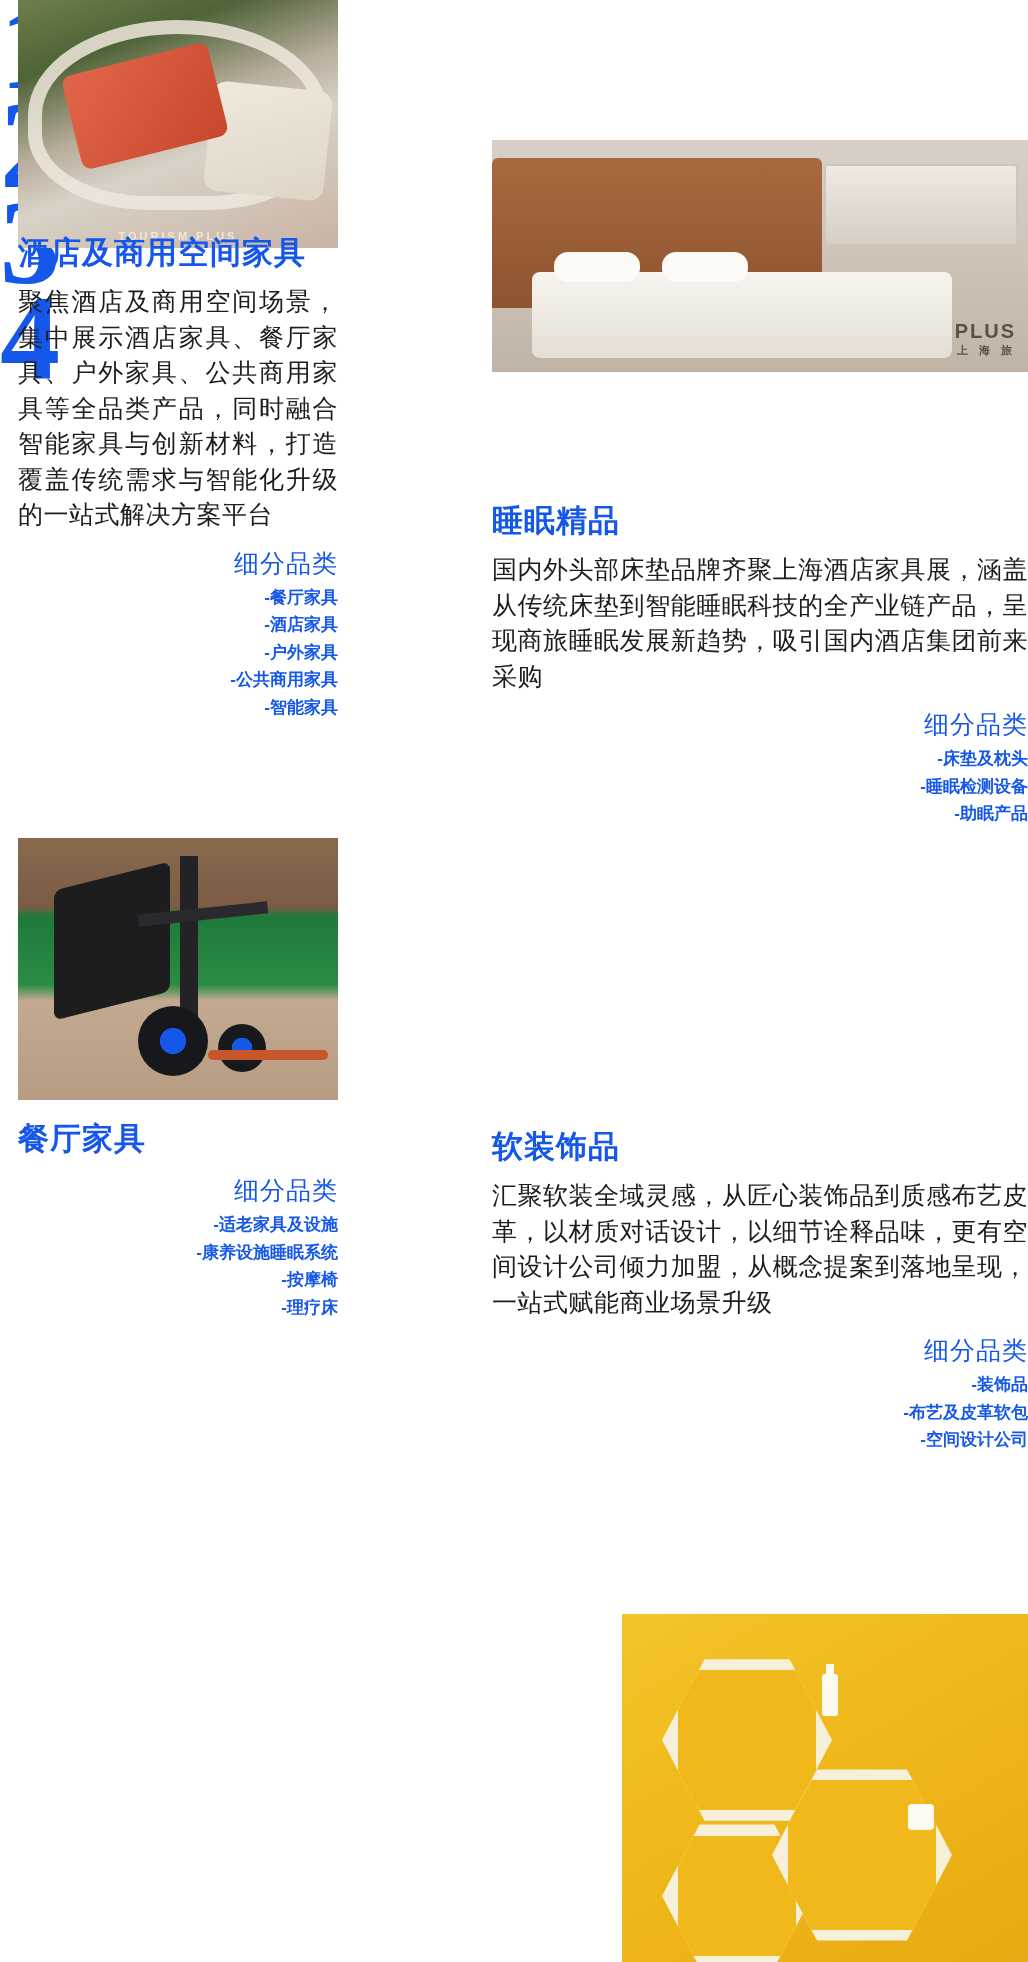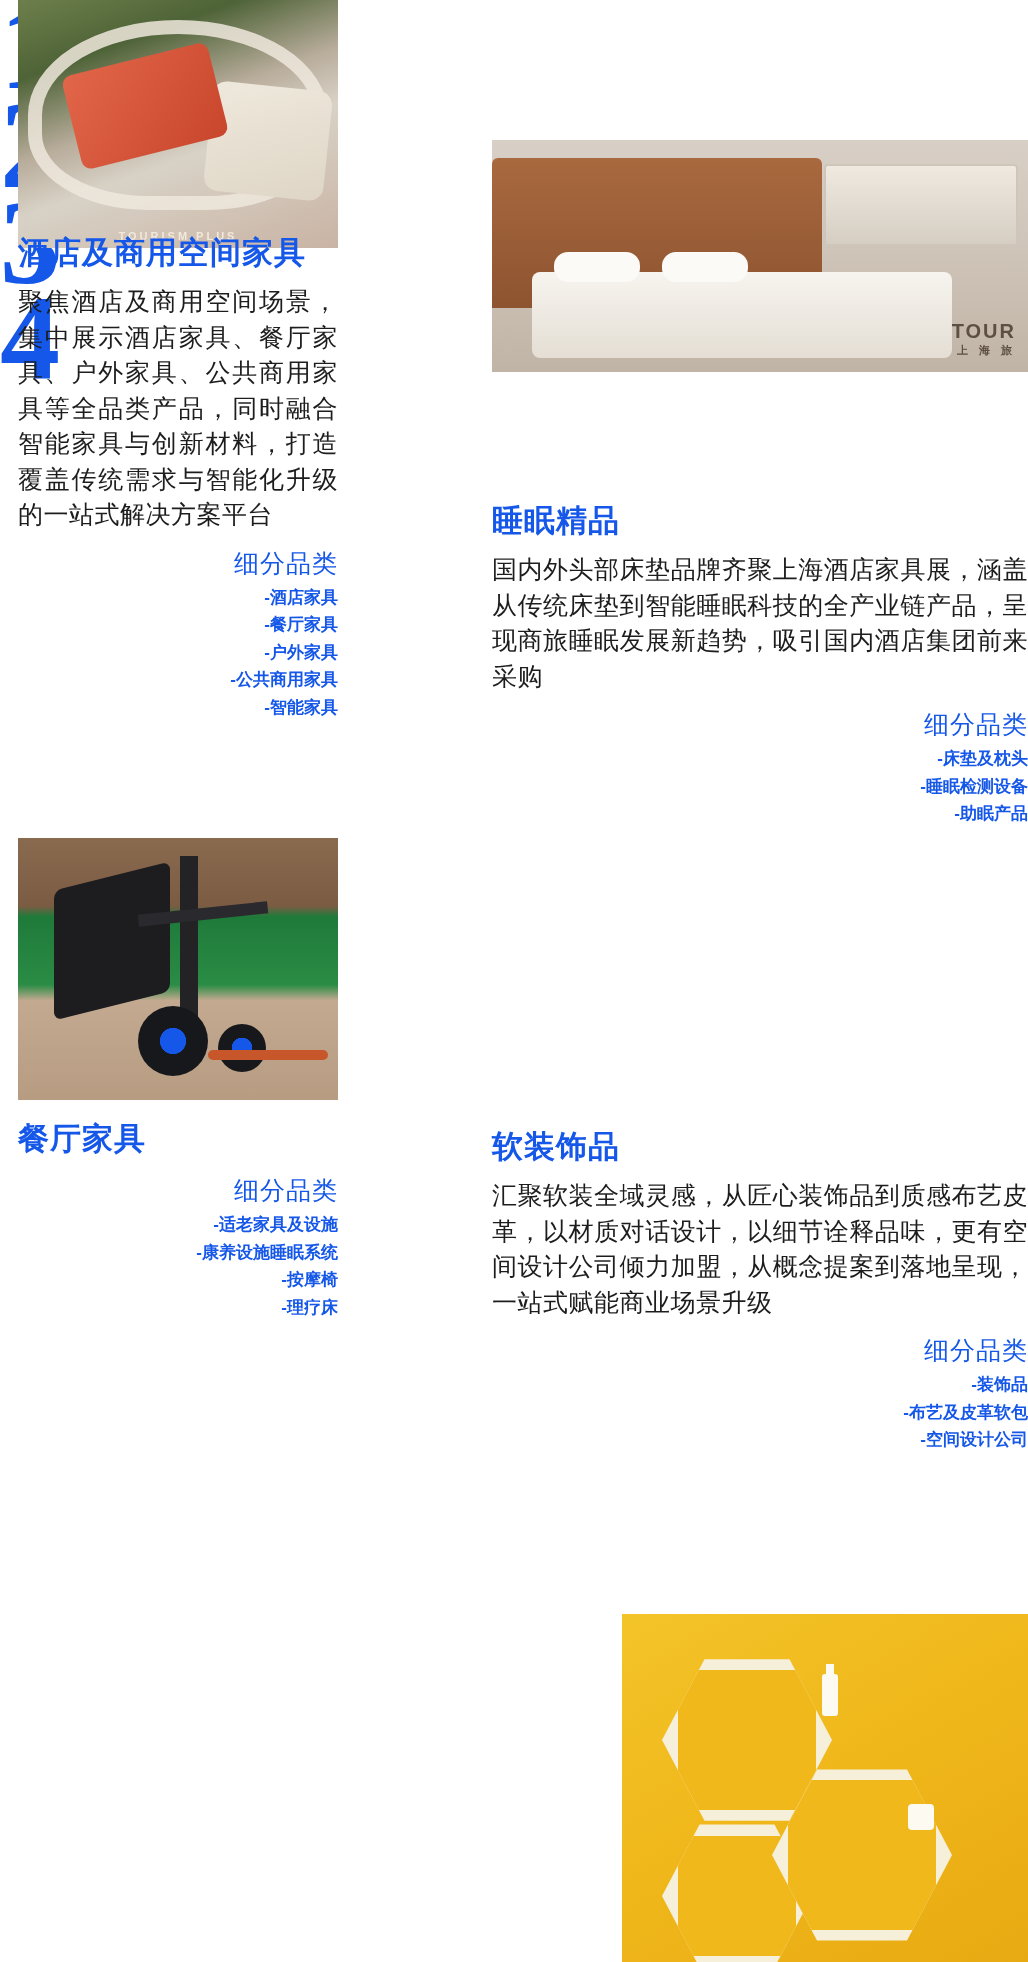--- a/index.html
+++ b/index.html
@@ -96,36 +96,36 @@
     <div class="pillow"></div>
     <div class="logo">TOURISM PLUS</div>
   </div>
   <div class="bignum" style="left:32px;top:-4px;font-size:120px;">1</div>
 
   <div class="col" style="left:18px;top:232px;width:320px;">
     <div class="title">酒店及商用空间家具</div>
     <div class="body">聚焦酒店及商用空间场景，集中展示酒店家具、餐厅家具、户外家具、公共商用家具等全品类产品，同时融合智能家具与创新材料，打造覆盖传统需求与智能化升级的一站式解决方案平台</div>
     <div class="subhead">细分品类</div>
     <div class="sublist">
+      <div>-餐厅家具</div>
       <div>-酒店家具</div>
-      <div>-餐厅家具</div>
       <div>-户外家具</div>
       <div>-公共商用家具</div>
       <div>-智能家具</div>
     </div>
   </div>
 
   <div class="photo ph2">
     <div class="head"></div>
     <div class="side"></div>
     <div class="mat"></div>
     <div class="pil a"></div>
     <div class="pil b"></div>
     <div class="wm">
-      <span>TOUR</span>
+      <span>PLUS</span>
       <small>上 海 旅</small>
     </div>
   </div>
   <div class="bignum" style="left:456px;top:352px;font-size:124px;">2</div>
 
   <div class="col" style="left:492px;top:500px;width:536px;">
     <div class="title">睡眠精品</div>
     <div class="body">国内外头部床垫品牌齐聚上海酒店家具展，涵盖从传统床垫到智能睡眠科技的全产业链产品，呈现商旅睡眠发展新趋势，吸引国内酒店集团前来采购</div>
     <div class="subhead">细分品类</div>
     <div class="sublist">

